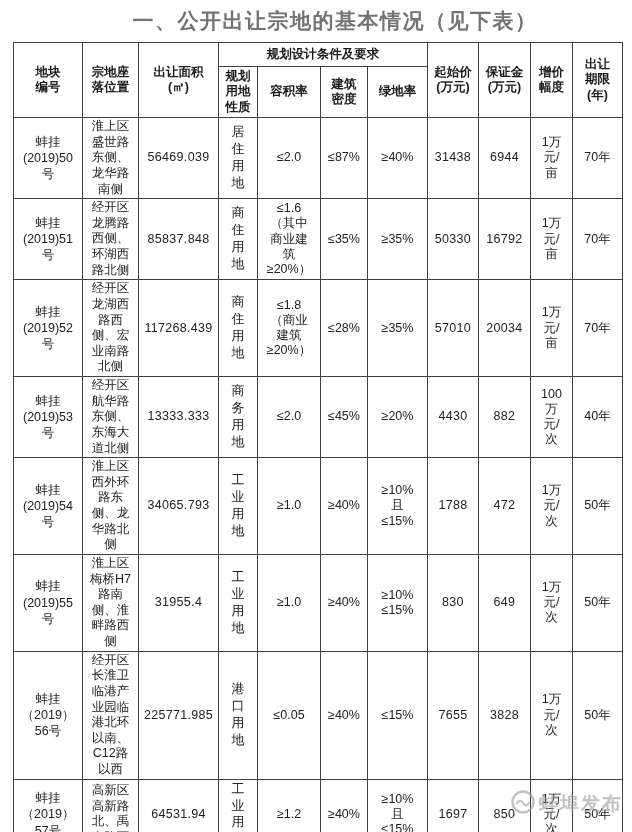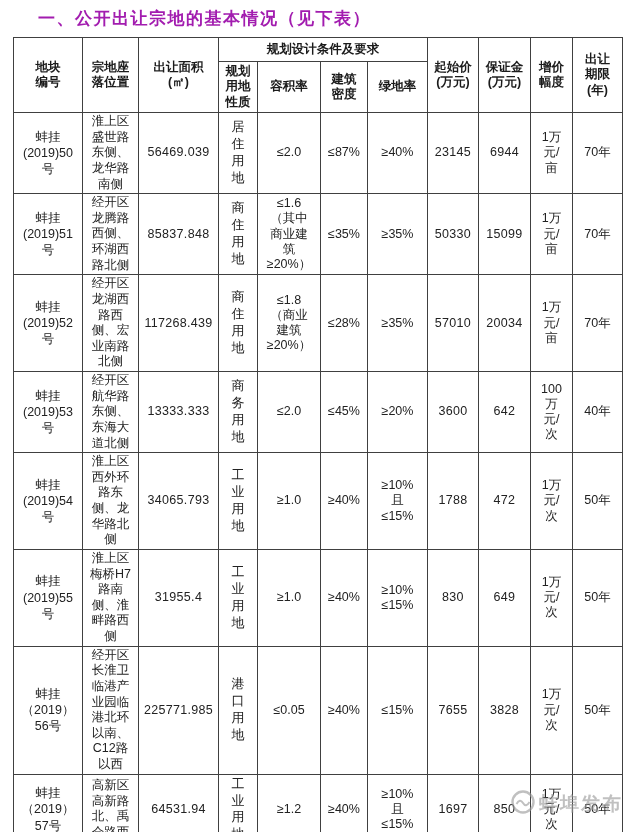--- a/index.html
+++ b/index.html
@@ -14,25 +14,26 @@
   }
   .page {
     position: relative;
     width: 632px;
     height: 832px;
     background: #ffffff;
   }
   .doc-title {
     margin: 0;
     padding: 7px 0 0 38px;
-    font-size: 17px;
+    font-size: 21px;
     font-weight: bold;
-    color: #a21caf;
+    color: #737373;
     letter-spacing: 1.5px;
     white-space: nowrap;
+    text-align: center;
   }
   table.land-table {
     margin: 7px 0 0 13px;
     width: 609px;
     border-collapse: collapse;
     table-layout: fixed;
   }
   .land-table th, .land-table td {
     border: 1px solid #404040;
     text-align: center;
@@ -133,21 +134,21 @@
 龙华路
 南侧</td>
           <td class="c-area">56469.039</td>
           <td class="c-land_use">居
 住
 用
 地</td>
           <td class="c-plot_ratio">≤2.0</td>
           <td class="c-building_density">≤87%</td>
           <td class="c-green_rate">≥40%</td>
-          <td class="c-start_price">23145</td>
+          <td class="c-start_price">31438</td>
           <td class="c-deposit">6944</td>
           <td class="c-increment">1万
 元/
 亩</td>
           <td class="c-term">70年</td>
         </tr>
         <tr style="height: 80px;">
           <td class="c-plot_no">蚌挂
 (2019)51
 号</td>
@@ -162,21 +163,21 @@
 用
 地</td>
           <td class="c-plot_ratio">≤1.6
 （其中
 商业建
 筑
 ≥20%）</td>
           <td class="c-building_density">≤35%</td>
           <td class="c-green_rate">≥35%</td>
           <td class="c-start_price">50330</td>
-          <td class="c-deposit">15099</td>
+          <td class="c-deposit">16792</td>
           <td class="c-increment">1万
 元/
 亩</td>
           <td class="c-term">70年</td>
         </tr>
         <tr style="height: 90px;">
           <td class="c-plot_no">蚌挂
 (2019)52
 号</td>
           <td class="c-location">经开区
@@ -213,22 +214,22 @@
 东海大
 道北侧</td>
           <td class="c-area">13333.333</td>
           <td class="c-land_use">商
 务
 用
 地</td>
           <td class="c-plot_ratio">≤2.0</td>
           <td class="c-building_density">≤45%</td>
           <td class="c-green_rate">≥20%</td>
-          <td class="c-start_price">3600</td>
-          <td class="c-deposit">642</td>
+          <td class="c-start_price">4430</td>
+          <td class="c-deposit">882</td>
           <td class="c-increment">100
 万
 元/
 次</td>
           <td class="c-term">40年</td>
         </tr>
         <tr style="height: 95px;">
           <td class="c-plot_no">蚌挂
 (2019)54
 号</td>

